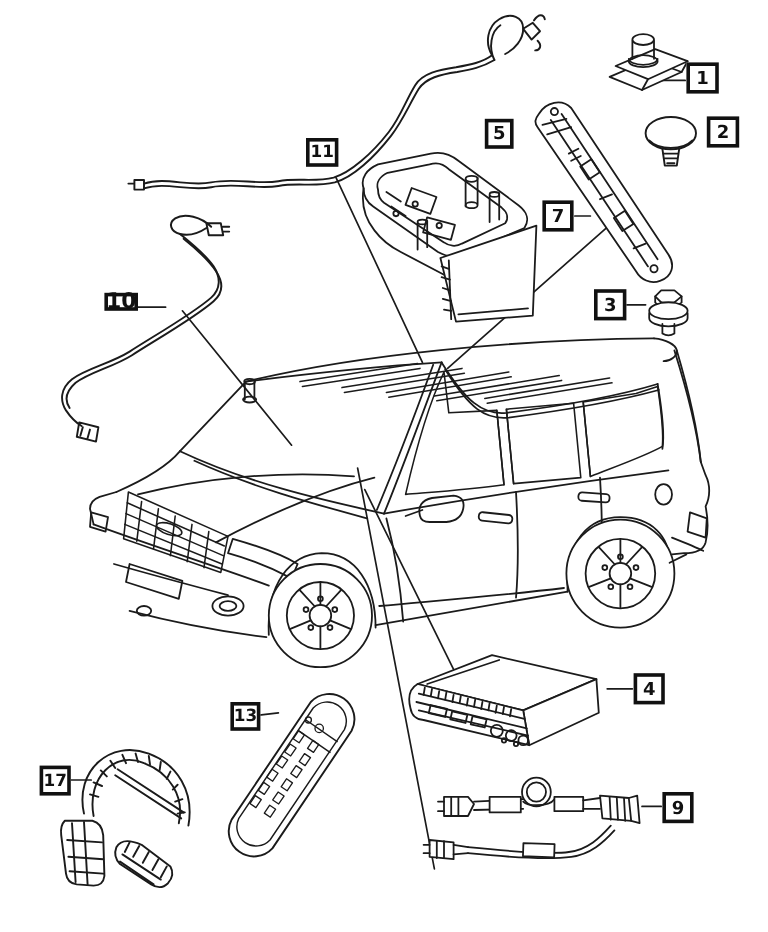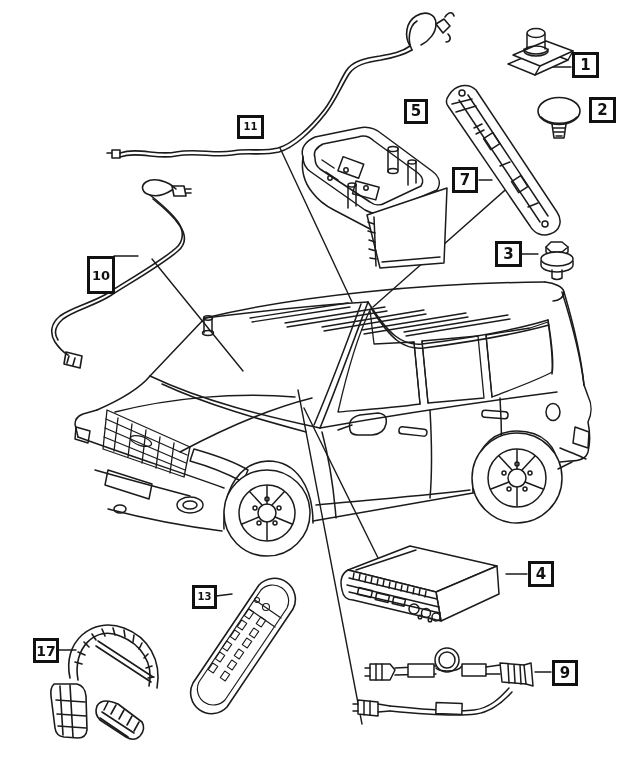--- a/index.html
+++ b/index.html
@@ -295,17 +295,17 @@
   </g>
 </svg>
 
   <div class="callout" style="left:572px;top:52px;width:27px;height:26px">1</div>
   <div class="callout" style="left:589px;top:97px;width:27px;height:26px">2</div>
   <div class="callout" style="left:495px;top:241px;width:27px;height:26px">3</div>
   <div class="callout" style="left:528px;top:561px;width:26px;height:26px">4</div>
   <div class="callout" style="left:404px;top:99px;width:24px;height:25px">5</div>
   <div class="callout" style="left:452px;top:167px;width:26px;height:26px">7</div>
   <div class="callout" style="left:552px;top:660px;width:26px;height:26px">9</div>
-  <div class="callout" style="left:87px;top:256px;width:28px;height:38px;font-size:13px">10</div>
-  <div class="callout" style="left:237px;top:115px;width:27px;height:24px;font-size:10px">11</div>
+  <div class="callout" style="left:87px;top:244px;width:28px;height:15px;font-size:18px">10</div>
+  <div class="callout" style="left:255px;top:115px;width:27px;height:24px;font-size:14px">11</div>
   <div class="callout" style="left:33px;top:638px;width:26px;height:25px;font-size:14px">17</div>
-  <div class="callout" style="left:192px;top:585px;width:25px;height:24px;font-size:10px">13</div>
+  <div class="callout" style="left:192px;top:585px;width:25px;height:24px;font-size:14px">13</div>
 </div>
 
 </body></html>

